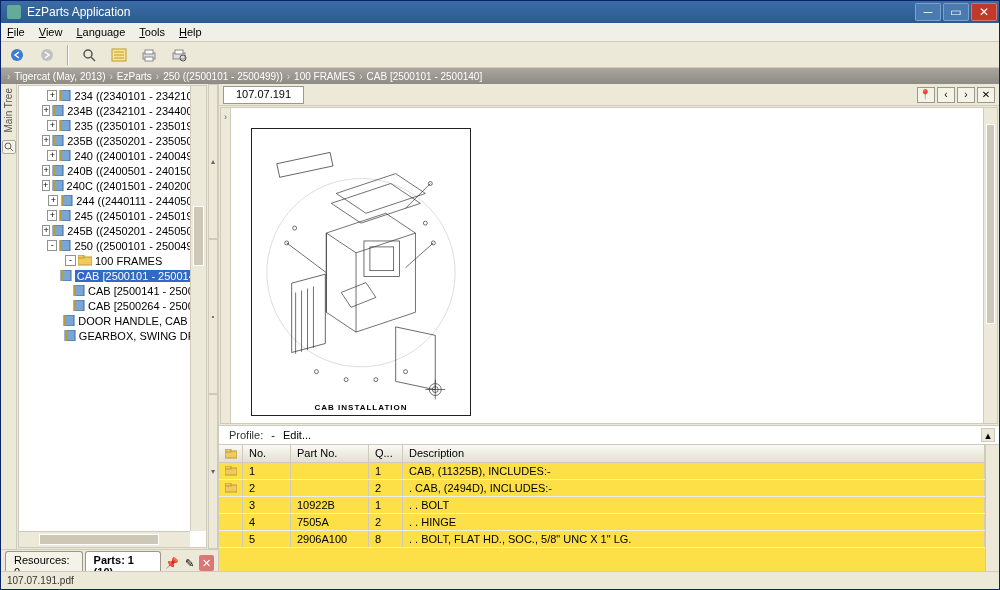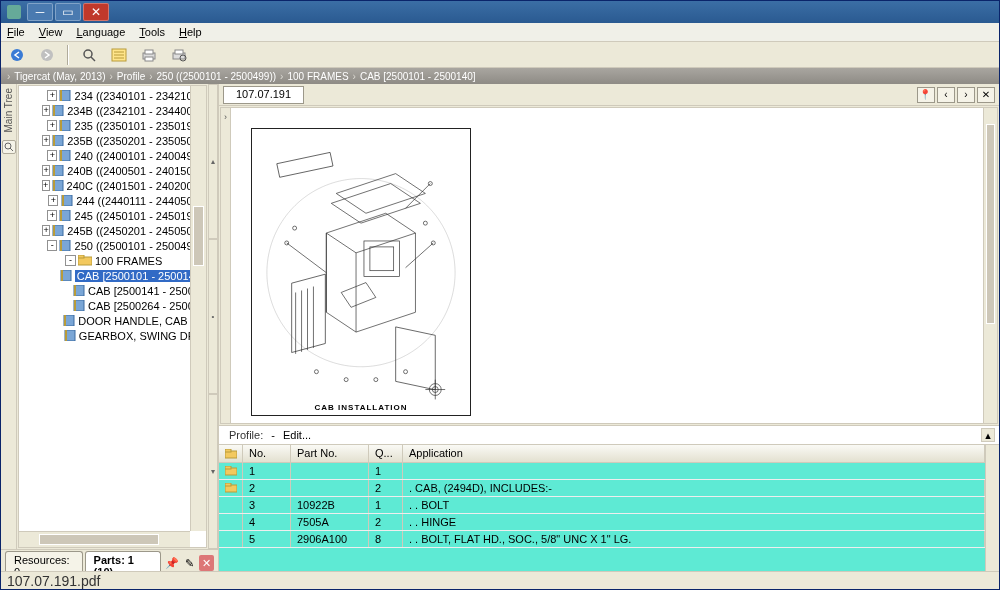--- a/index.html
+++ b/index.html
@@ -60,43 +60,44 @@
 .viewer .page { flex:1; position:relative; padding: 6px 20px;}
 .viewer .vsb3 { width: 14px; background:#ece9d8; border-left:1px solid #cfcabb; position:relative;}
 .viewer .vsb3 .sbthumb { left:2px; right:2px; top:16px; height:200px;}
 .diagram-frame { width: 220px; height: 288px; border: 1px solid #222; margin-top: 14px; position: relative;}
 .diagram-caption { position: absolute; bottom: 3px; left: 50%; transform: translateX(-50%); font-size: 8px; letter-spacing: 1px; font-weight: bold;}
 .diagram-svg { position:absolute; inset:5px 5px 16px 5px; }
 .profilebar { height: 20px; background: #fff; display: flex; align-items: center; padding: 0 10px; gap: 8px; border-top: 1px solid #cfcabb; border-bottom: 1px solid #cfcabb; font-size: 11px;}
 .profilebar .lbl { color: #333;}
 .profilebar .edit { color: #000; cursor: pointer;}
 .profilebar .hsb4 { position:absolute; right:4px; width:14px; height:14px; background:#ece9d8; border:1px solid #cfcabb;}
-.grid { height: 126px; display:flex; flex-direction:column; background:#5eead4;}
+.grid { height: 126px; display:flex; flex-direction:column; background:#fde047;}
 .ghead { display:flex; height: 18px; background: linear-gradient(#fafaf5,#e3e0d0); border-bottom: 1px solid #cfcabb;}
 .gcell { padding: 2px 6px; border-right: 1px solid #cfcabb; font-size: 11px; overflow:hidden; white-space:nowrap;}
 .gbody { flex:1; overflow:hidden;}
 .grow { display:flex; height: 17px; border-bottom: 1px solid #eee;}
 .gicon { width: 24px; border-right:1px solid #cfcabb; display:flex;align-items:center;justify-content:center;}
 .gicon.head {background: linear-gradient(#fafaf5,#e3e0d0);}
 .col-no { width: 48px;}
 .col-part { width: 78px;}
 .col-q { width: 34px;}
 .col-desc { flex: 1;}
 .gvsb { width:14px; background:#ece9d8; border-left:1px solid #cfcabb;}
 .gridwrap { display:flex; flex:1; min-height:0;}
-.statusbar { height: 18px; background: #ece9d8; border-top: 1px solid #cfcabb; display: flex; align-items: center; padding: 0 6px; font-size: 14px; color: #333;}
+.statusbar { height: 18px; background: #ece9d8; border-top: 1px solid #cfcabb; display: flex; align-items: center; padding: 0 6px; font-size: 10px; color: #333;}
 svg { display:block;}
 </style>
 </head>
 <body>
 
 <div class="window">
 
   <div class="titlebar">
     <div class="app-icon"></div>
+    <div class="title">EzParts Application</div>
     <div class="winbtns">
       <div class="winbtn">─</div>
       <div class="winbtn">▭</div>
       <div class="winbtn close">✕</div>
     </div>
   </div>
 
   <div class="menubar">
     <span class="menuitem"><u>F</u><span></span>ile</span>
     <span class="menuitem"><u>V</u>iew</span>
@@ -146,21 +147,21 @@
           <rect x="4" y="2" width="8" height="4" fill="#fff" stroke="#888"></rect>
           <circle cx="12" cy="10" r="3" fill="none" stroke="#555"></circle>
         </svg>
       </div>
   </div>
 
   <div class="breadcrumb">
     <span class="sep">›</span>
     <span class="crumb">Tigercat (May, 2013)</span>
     <span class="sep">›</span>
-    <span class="crumb">Profile</span>
+    <span class="crumb">EzParts</span>
     <span class="sep">›</span>
     <span class="crumb">250 ((2500101 - 2500499))</span>
     <span class="sep">›</span>
     <span class="crumb">100 FRAMES</span>
     <span class="sep">›</span>
     <span class="crumb">CAB [2500101 - 2500140]</span>
   </div>
 
   <div class="body">
 
@@ -476,33 +477,34 @@
             <div class="ghead">
               <div class="gicon head">
                   <svg width="12" height="10">
                     <rect x="0" y="2" width="12" height="7" fill="#f3c95e" stroke="#b89b3a"></rect>
                     <rect x="0" y="0" width="6" height="3" fill="#f3c95e" stroke="#b89b3a"></rect>
                   </svg>
                 </div>
               <div class="gcell col-no">No.</div>
               <div class="gcell col-part">Part No.</div>
               <div class="gcell col-q">Q...</div>
-              <div class="gcell col-desc">Application</div>
+              <div class="gcell col-desc">Description</div>
             </div>
             <div class="gbody" id="gbody">
                 <div class="grow">
                   <div class="gicon">
                     <svg width="12" height="10">
                       <rect x="0" y="2" width="12" height="7" fill="#f3c95e" stroke="#b89b3a"></rect>
                       <rect x="0" y="0" width="6" height="3" fill="#f3c95e" stroke="#b89b3a"></rect>
                     </svg>
                   </div>
                   <div class="gcell col-no">1</div>
                   <div class="gcell col-part"></div>
                   <div class="gcell col-q">1</div>
+                  <div class="gcell col-desc">CAB, (11325B), INCLUDES:-</div>
                 </div>
                 <div class="grow">
                   <div class="gicon">
                     <svg width="12" height="10">
                       <rect x="0" y="2" width="12" height="7" fill="#f3c95e" stroke="#b89b3a"></rect>
                       <rect x="0" y="0" width="6" height="3" fill="#f3c95e" stroke="#b89b3a"></rect>
                     </svg>
                   </div>
                   <div class="gcell col-no">2</div>
                   <div class="gcell col-part"></div>

